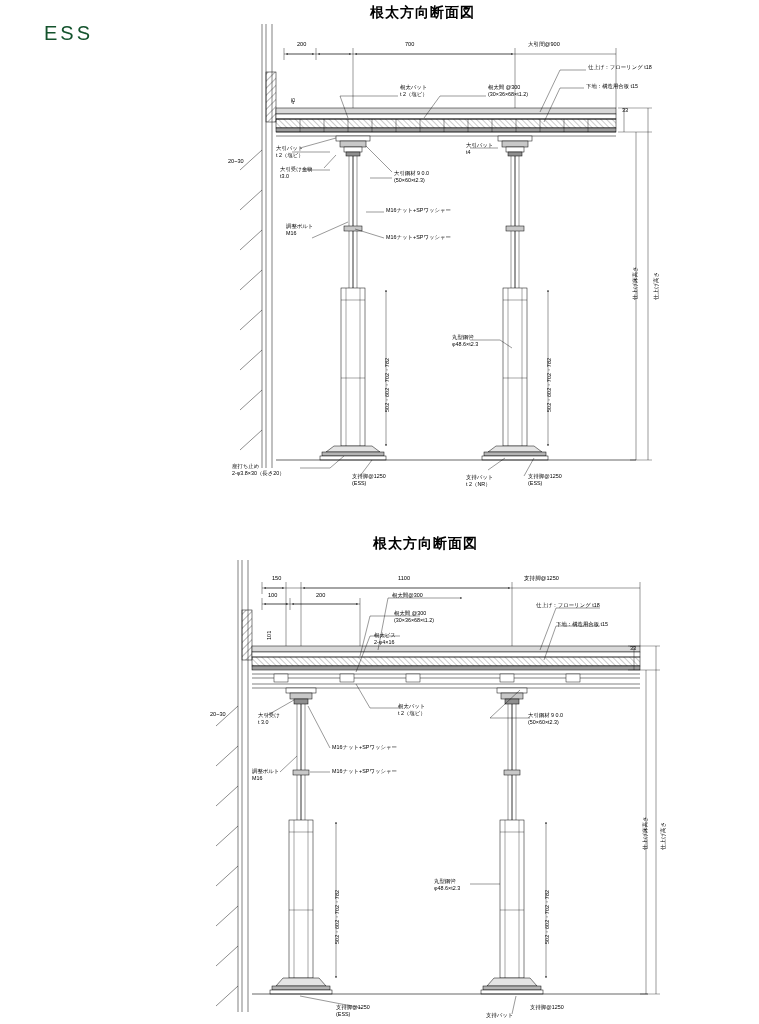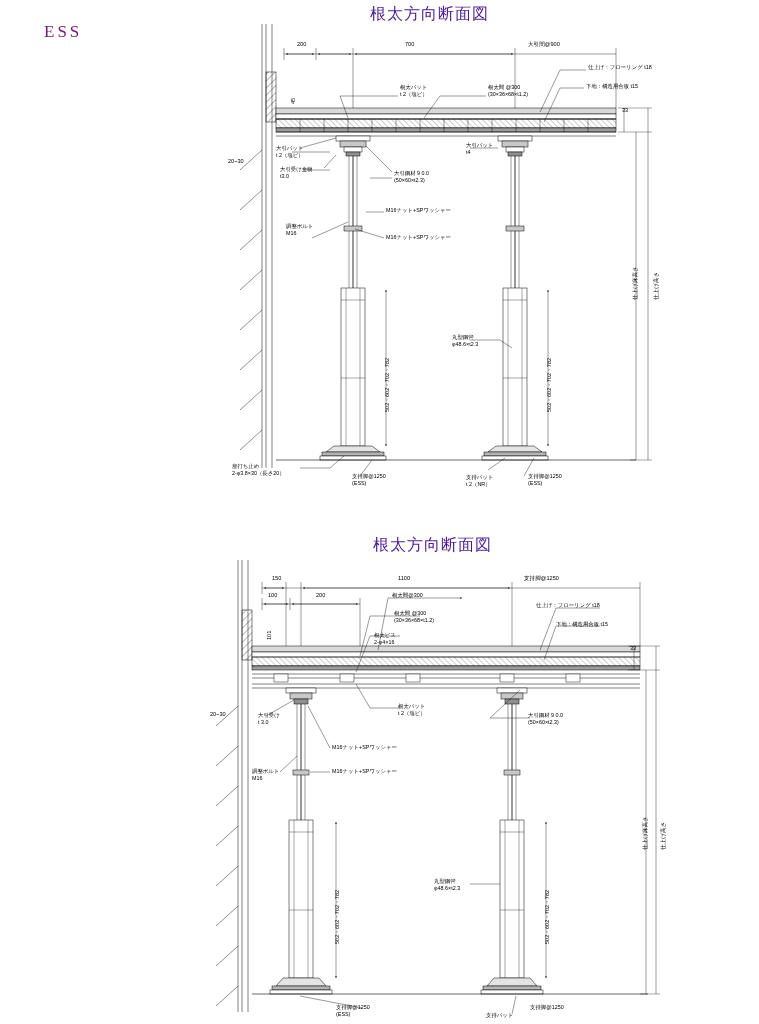--- a/index.html
+++ b/index.html
@@ -18,30 +18,30 @@
   .page {
     position: absolute;
     left: 0; top: 0;
     width: 759px;
     height: 1024px;
   }
   .logo {
     position: absolute;
     left: 44px;
     top: 22px;
-    font-size: 17px;
+    font-size: 20px;
     letter-spacing: 3px;
-    color: #701a75;
-    font-family: Liberation Serif, serif;
+    color: #14532d;
+    font-family: Liberation Sans, sans-serif;
   }
   .dwg-title {
     position: absolute;
-    font-size: 16px;
-    font-weight: normal;
-    color: #4c1d95;
+    font-size: 14px;
+    font-weight: bold;
+    color: #000000;
     letter-spacing: 1px;
   }
   #title-1 { left: 370px; top: 4px; }
   #title-2 { left: 373px; top: 535px; }
 
   svg.plan {
     position: absolute;
     left: 0;
     top: 0;
     width: 759px;

